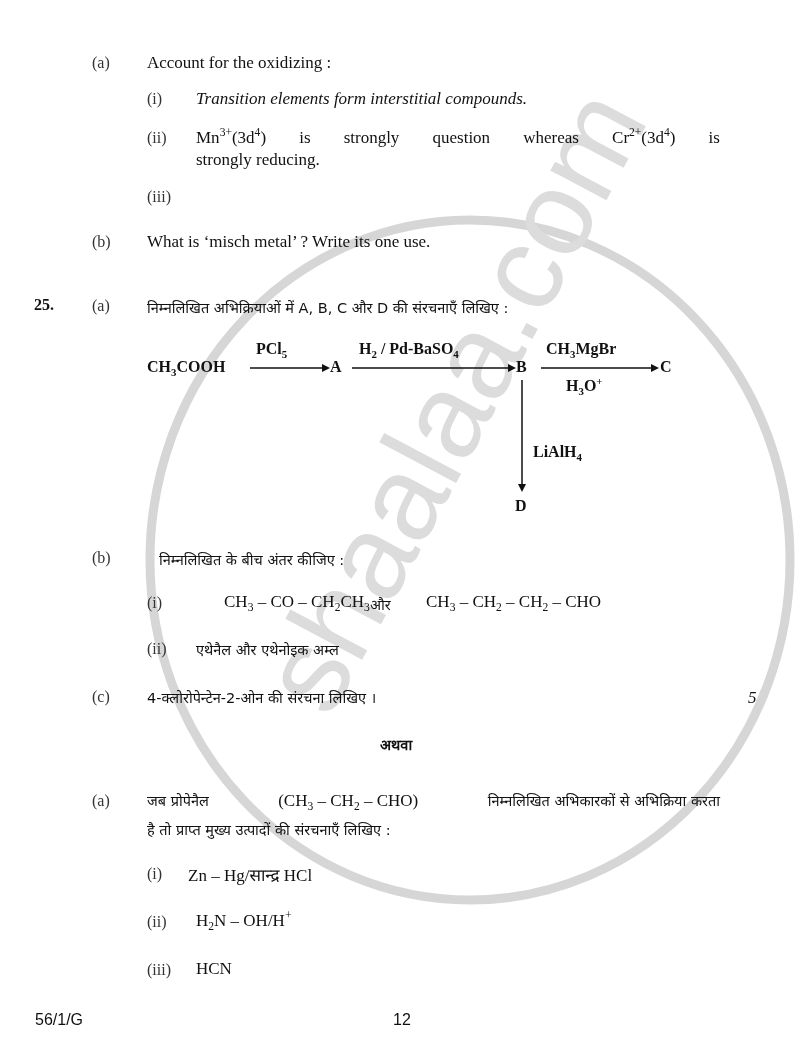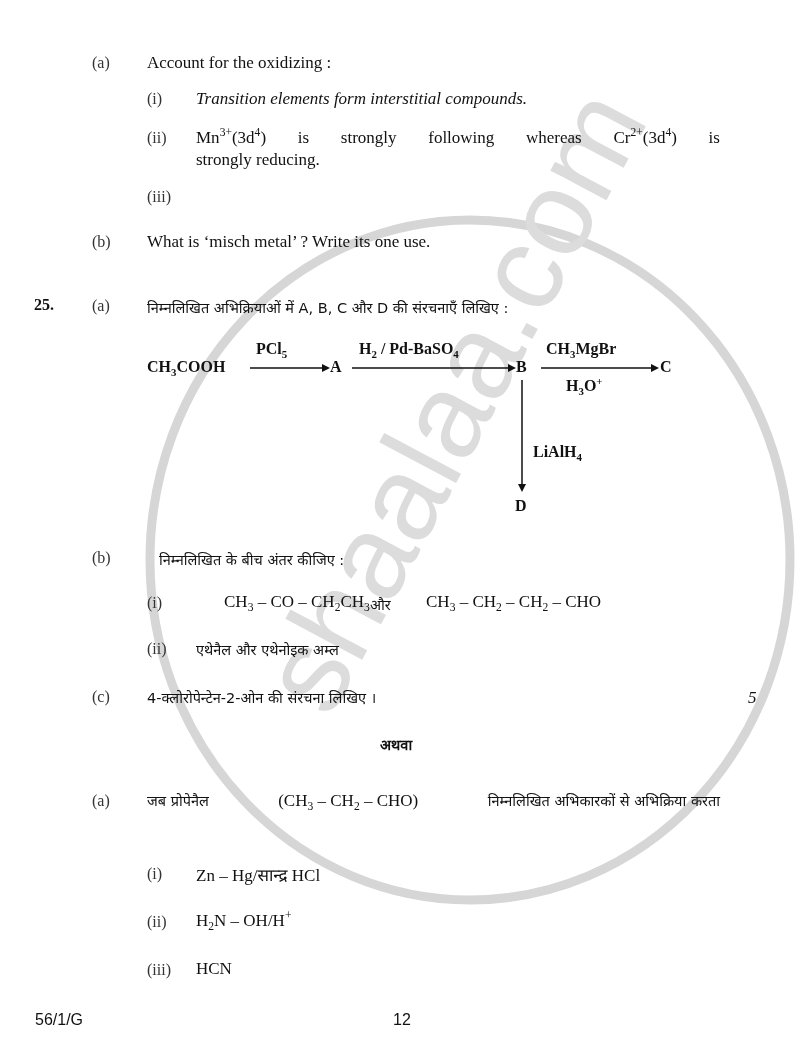--- a/index.html
+++ b/index.html
@@ -31,21 +31,21 @@
 
   <span class="abs label" style="left:147px;top:90px;">(i)</span>
   <span class="abs serif" style="left:196px;top:89px;font-style:italic;">Transition elements form interstitial compounds.</span>
 
   <span class="abs label" style="left:147px;top:129px;">(ii)</span>
   <div class="abs serif" style="left:196px;top:128px;width:524px;">
     <span style="display:flex;justify-content:space-between;width:524px;">
       <span><span>Mn</span><sup>3+</sup>(3d<sup>4</sup>)</span>
       <span>is</span>
         <span>strongly</span>
-        <span>following</span>
+        <span>question</span>
         <span>whereas</span>
       <span>Cr<sup>2+</sup>(3d<sup>4</sup>)</span>
         <span>is</span>
     </span>
   </div>
   <span class="abs serif" style="left:196px;top:150px;">strongly reducing.</span>
 
   <span class="abs label" style="left:147px;top:188px;">(iii)</span>
 
   <span class="abs label" style="left:92px;top:233px;">(b)</span>
@@ -100,23 +100,24 @@
   <span class="abs serif" style="left:748px;top:688px;font-style:italic;">5</span>
 
   <span class="abs hindi bold" style="left:380px;top:734px;">अथवा</span>
 
   <span class="abs label" style="left:92px;top:792px;">(a)</span>
   <div class="abs" style="left:147px;top:790px;width:573px;display:flex;justify-content:space-between;align-items:baseline;">
     <span class="hindi">जब प्रोपेनैल</span>
     <span class="serif">(CH<sub>3</sub> – CH<sub>2</sub> – CHO)</span>
     <span class="hindi">निम्नलिखित अभिकारकों से अभिक्रिया करता</span>
   </div>
+  <span class="abs hindi" style="left:147px;top:819px;">है तो प्राप्त मुख्य उत्पादों की संरचनाएँ लिखिए :</span>
 
   <span class="abs label" style="left:147px;top:865px;">(i)</span>
-  <span class="abs serif" style="left:196px;top:863px;">Zn – Hg/सान्द्र HCl</span>
+  <span class="abs serif" style="left:188px;top:863px;">Zn – Hg/सान्द्र HCl</span>
 
   <span class="abs label" style="left:147px;top:913px;">(ii)</span>
   <span class="abs serif" style="left:196px;top:911px;">H<sub>2</sub>N – OH/H<sup>+</sup></span>
 
   <span class="abs label" style="left:147px;top:961px;">(iii)</span>
   <span class="abs serif" style="left:196px;top:959px;">HCN</span>
 
   <span class="abs footer" style="left:35px;top:1011px;font-size:16px;">56/1/G</span>
   <span class="abs footer" style="left:393px;top:1011px;font-size:16px;">12</span>
 </div>

